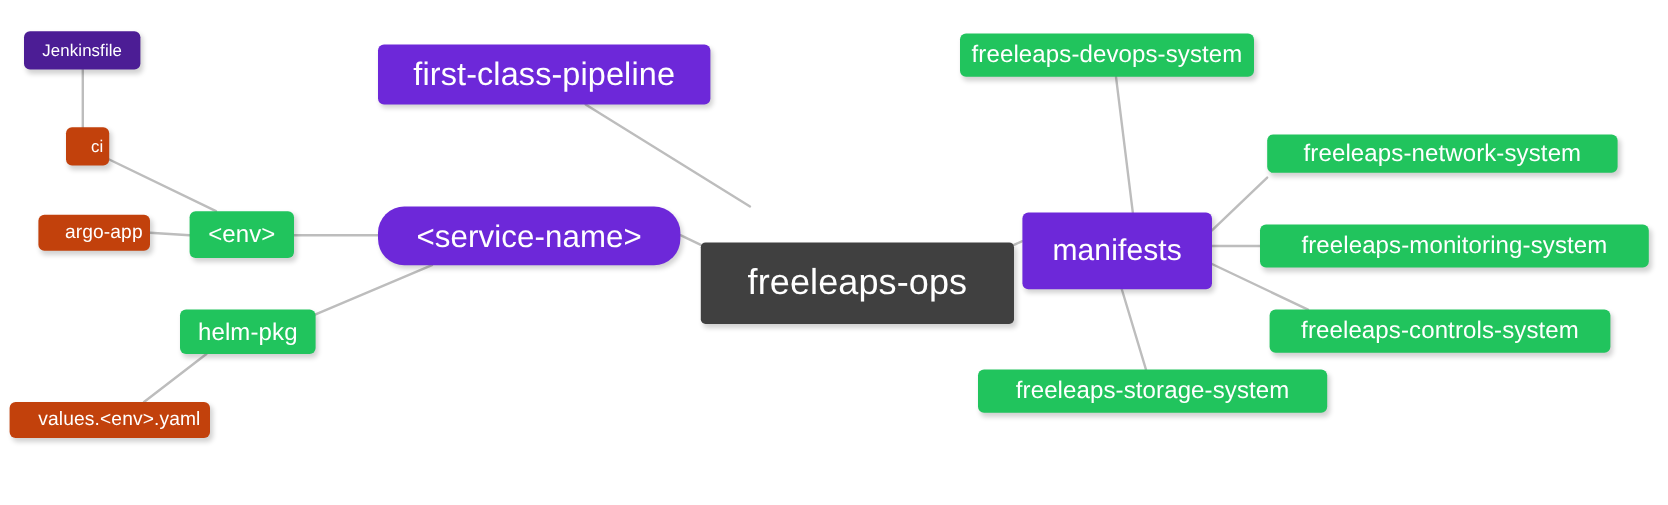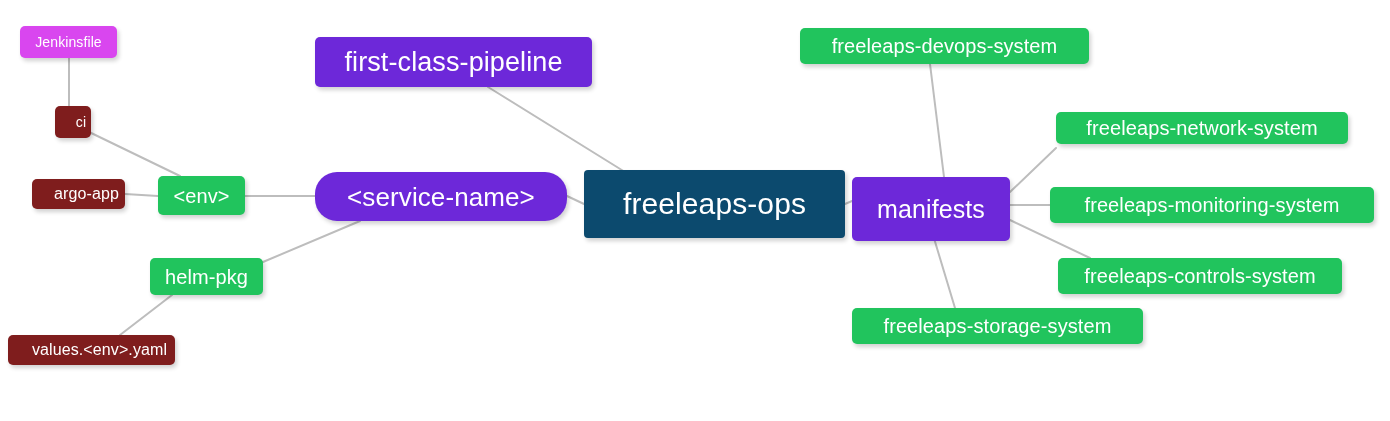--- a/index.html
+++ b/index.html
@@ -35,27 +35,28 @@
     color: #ffffff;
     border-radius: 5px;
     white-space: nowrap;
     line-height: 1;
     box-shadow: 2px 3px 4px rgba(0,0,0,0.18);
     padding: 0 10px;
     z-index: 2;
     letter-spacing: 0.1px;
   }
   .node-root {
-    background: #0c4a6e;
+    background: #404040;
     border-radius: 4px;
+    margin-top: 32px;
   }
   .node-blue   { background: #6d28d9; }
   .node-green  { background: #21c45d; }
-  .node-orange { background: #d946ef; }
-  .node-red    { background: #7f1d1d; padding-left: 26px; }
+  .node-orange { background: #4c1d95; }
+  .node-red    { background: #c2410c; padding-left: 26px; }
 </style>
 </head>
 <body>
 
 <div id="mindmap">
   <svg id="edge-layer" viewBox="0 0 1390 421" preserveAspectRatio="none">
       <line x1="584" y1="204" x2="567" y2="196" stroke="#bdbdbd" stroke-width="2" stroke-linecap="round"></line>
       <line x1="625" y1="172" x2="488" y2="87" stroke="#bdbdbd" stroke-width="2" stroke-linecap="round"></line>
       <line x1="845" y1="204" x2="852" y2="201" stroke="#bdbdbd" stroke-width="2" stroke-linecap="round"></line>
       <line x1="315" y1="196" x2="245" y2="196" stroke="#bdbdbd" stroke-width="2" stroke-linecap="round"></line>
@@ -74,19 +75,19 @@
       <div class="node node-root" style="left: 584px; top: 170px; width: 261px; height: 68px; font-size: 30px;">freeleaps-ops</div>
       <div class="node node-blue" style="left: 315px; top: 172px; width: 252px; height: 49px; font-size: 26px; border-radius: 22px;">&lt;service-name&gt;</div>
       <div class="node node-blue" style="left: 315px; top: 37px; width: 277px; height: 50px; font-size: 27px;">first-class-pipeline</div>
       <div class="node node-blue" style="left: 852px; top: 177px; width: 158px; height: 64px; font-size: 25px;">manifests</div>
       <div class="node node-green" style="left: 158px; top: 176px; width: 87px; height: 39px; font-size: 20px;">&lt;env&gt;</div>
       <div class="node node-green" style="left: 150px; top: 258px; width: 113px; height: 37px; font-size: 20px;">helm-pkg</div>
       <div class="node node-orange" style="left: 20px; top: 26px; width: 97px; height: 32px; font-size: 14px;">Jenkinsfile</div>
       <div class="node node-red" style="left: 55px; top: 106px; width: 30px; height: 32px; font-size: 14px;">ci</div>
       <div class="node node-red" style="left: 32px; top: 179px; width: 93px; height: 30px; font-size: 16px;">argo-app</div>
       <div class="node node-red" style="left: 8px; top: 335px; width: 167px; height: 30px; font-size: 16px;">values.&lt;env&gt;.yaml</div>
-      <div class="node node-green" style="left: 800px; top: 28px; width: 289px; height: 36px; font-size: 20px;">freeleaps-devops-system</div>
+      <div class="node node-green" style="left: 800px; top: 28px; width: 245px; height: 36px; font-size: 20px;">freeleaps-devops-system</div>
       <div class="node node-green" style="left: 1056px; top: 112px; width: 292px; height: 32px; font-size: 20px;">freeleaps-network-system</div>
       <div class="node node-green" style="left: 1050px; top: 187px; width: 324px; height: 36px; font-size: 20px;">freeleaps-monitoring-system</div>
       <div class="node node-green" style="left: 1058px; top: 258px; width: 284px; height: 36px; font-size: 20px;">freeleaps-controls-system</div>
-      <div class="node node-green" style="left: 852px; top: 308px; width: 291px; height: 36px; font-size: 20px;">freeleaps-storage-system</div>
+      <div class="node node-green" style="left: 815px; top: 308px; width: 291px; height: 36px; font-size: 20px;">freeleaps-storage-system</div>
     </div>
 </div>
 
 </body></html>

